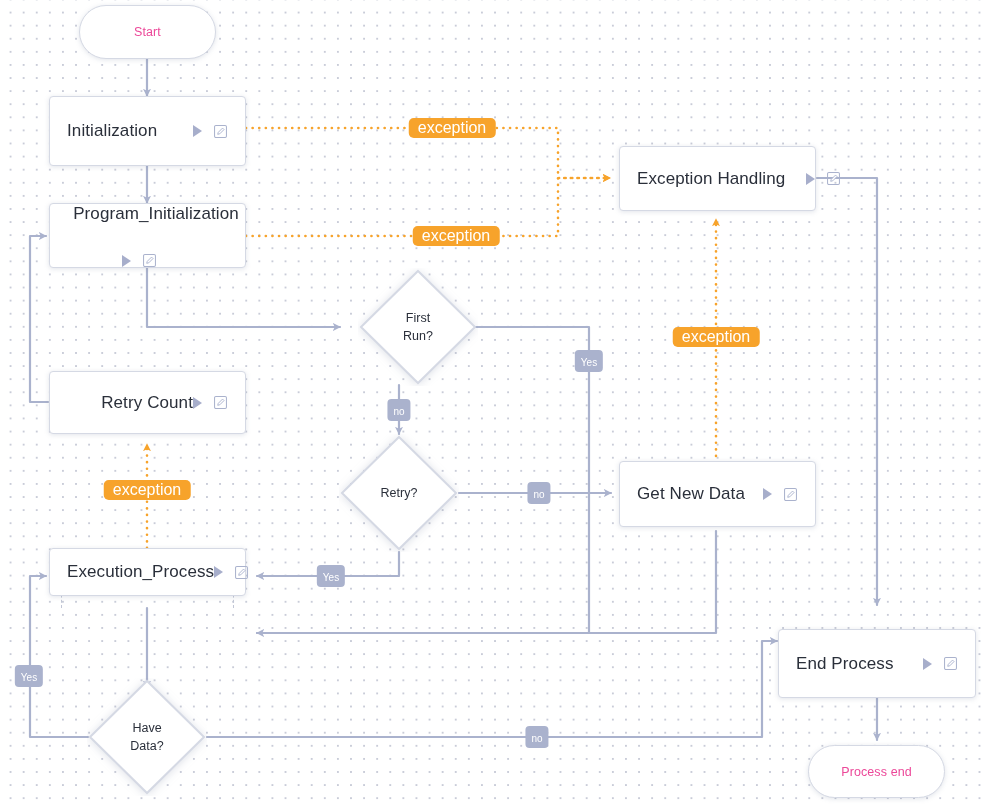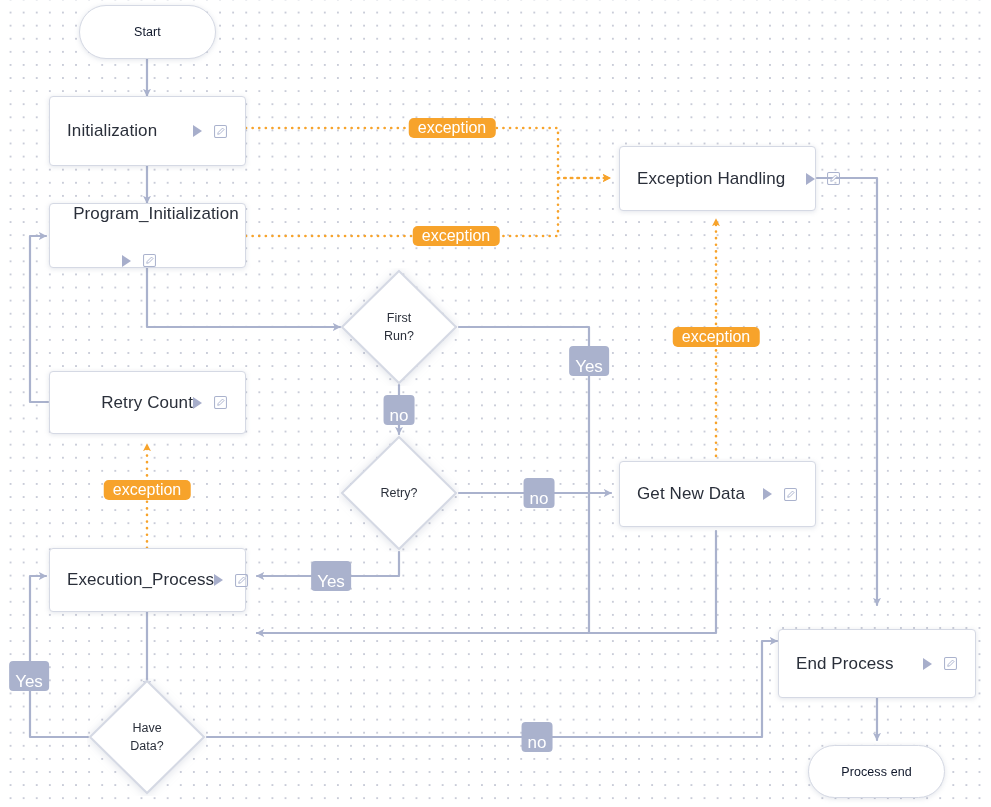--- a/index.html
+++ b/index.html
@@ -51,21 +51,21 @@
     color: #2a2f3a;
     white-space: nowrap;
     letter-spacing: 0.1px;
   }
   .process .node-label {
     margin-left: 17px;
     flex: 1 1 auto;
   }
   .terminal .node-label {
     font-size: 12.5px;
-    color: #0f172a;
+    color: #ec4899;
   }
   .node-actions {
     display: flex;
     align-items: center;
     gap: 12px;
     margin-right: 18px;
   }
   .icon-play {
     width: 0; height: 0;
     border-left: 9px solid #a7aecb;
@@ -99,23 +99,23 @@
     font-size: 12.5px;
     color: #2a2f3a;
     line-height: 18px;
     text-align: center;
     pointer-events: none;
   }
 
   
   .edge-label {
     position: absolute;
-    font-size: 17px;
+    font-size: 10px;
     color: #ffffff;
-    padding: 14px 6px 3px 6px;
+    padding: 6px 6px 3px 6px;
     border-radius: 4px;
     white-space: nowrap;
     line-height: 13px;
     transform: translate(-50%, -50%);
   }
   .edge-label.flow {
     background: #aab2cd;
   }
   .edge-label.exception {
     background: #f7a32b;
@@ -227,21 +227,21 @@
       <span class="icon-play"></span>
       <span class="icon-edit">
         <svg viewBox="0 0 14 14" width="13" height="13">
             <rect x="0.6" y="0.6" width="12.8" height="12.8" rx="1.4" fill="none" stroke="#aab2cd" stroke-width="1.1"></rect>
             <path d="M4 10 L4.6 7.9 L9.2 3.3 L10.8 4.9 L6.2 9.5 z" fill="#ffffff" stroke="#aab2cd" stroke-width="1"></path>
           </svg>
       </span>
     </span>
   </div>
 
-  <div class="node process" style="left:49px; top:548px; width:197px; height:64px;">
+  <div class="node process" style="left:49px; top:548px; width:197px; height:48px;">
     <span class="node-label">Execution_Process</span>
     <span class="node-actions">
       <span class="icon-play"></span>
       <span class="icon-edit">
         <svg viewBox="0 0 14 14" width="13" height="13">
             <rect x="0.6" y="0.6" width="12.8" height="12.8" rx="1.4" fill="none" stroke="#aab2cd" stroke-width="1.1"></rect>
             <path d="M4 10 L4.6 7.9 L9.2 3.3 L10.8 4.9 L6.2 9.5 z" fill="#ffffff" stroke="#aab2cd" stroke-width="1"></path>
           </svg>
       </span>
     </span>
@@ -283,21 +283,21 @@
             <path d="M4 10 L4.6 7.9 L9.2 3.3 L10.8 4.9 L6.2 9.5 z" fill="#ffffff" stroke="#aab2cd" stroke-width="1"></path>
           </svg>
       </span>
     </span>
   </div>
 
   <div class="node terminal" style="left:808px; top:745px; width:137px; height:53px;">
     <span class="node-label">Process end</span>
   </div>
 
-  <div class="diamond" style="left:339px; top:268px; width:120px; height:118px;">
+  <div class="diamond" style="left:358px; top:268px; width:120px; height:118px;">
     <svg class="dshape" viewBox="0 0 120 118">
       <polygon points="60,3 117,59 60,115 3,59" fill="#ffffff" stroke="#d5d9e4" stroke-width="2" style="filter:drop-shadow(0 1px 4px rgba(120,130,160,0.25));"></polygon>
     </svg>
     <div class="dtext">
       <span>First</span>
       <span>Run?</span>
     </div>
   </div>
 
   <div class="diamond" style="left:339px; top:434px; width:120px; height:118px;">

